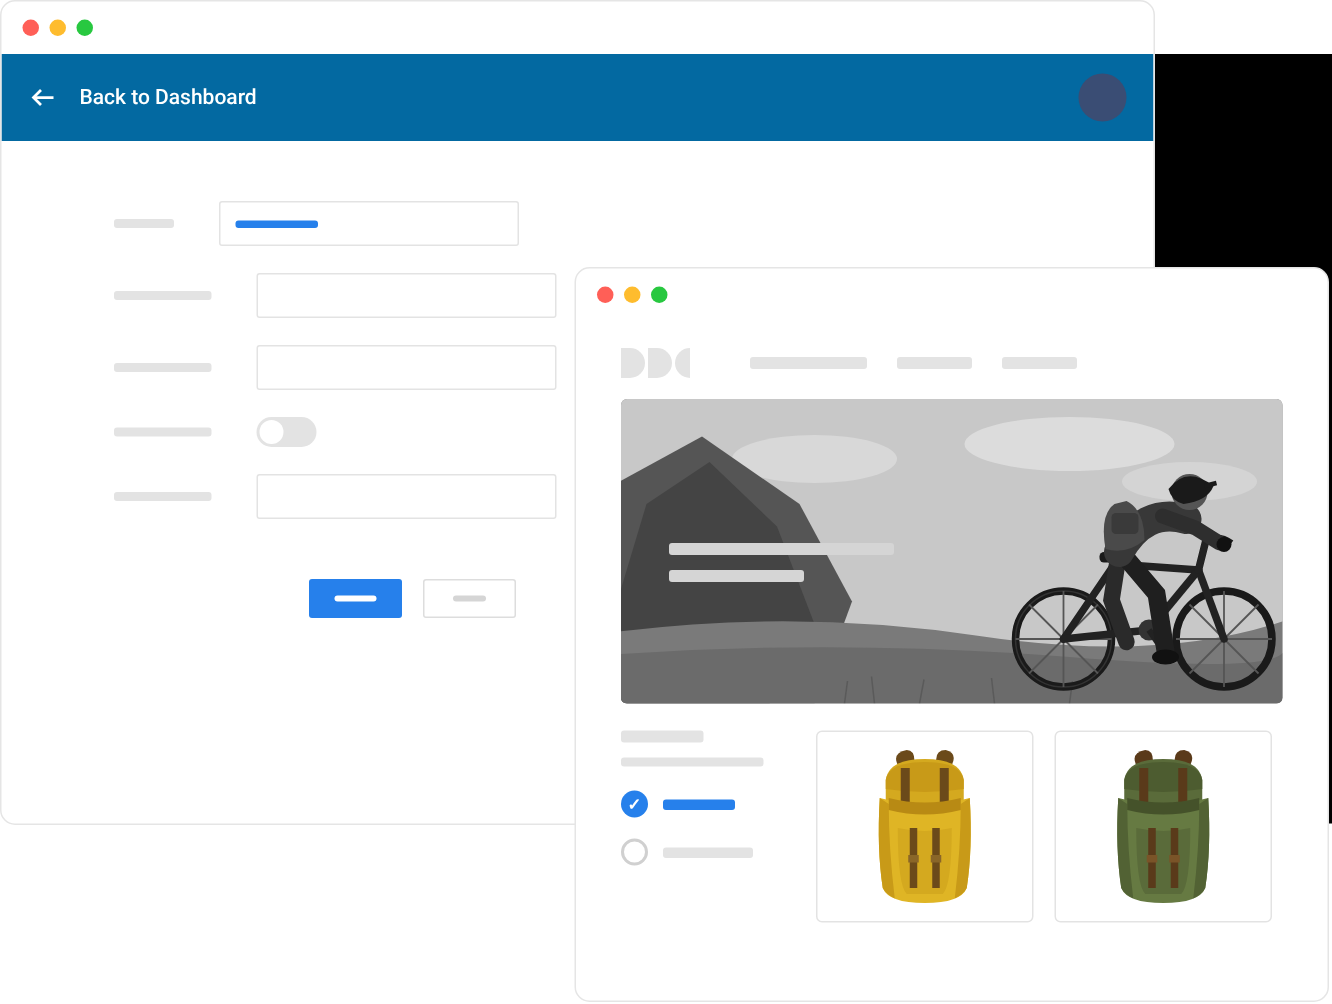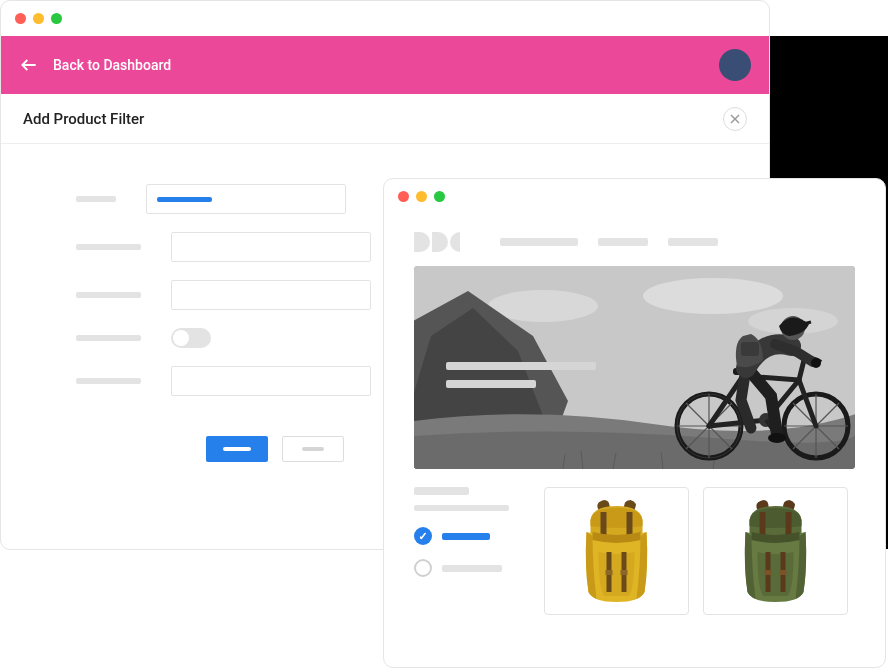--- a/index.html
+++ b/index.html
@@ -42,21 +42,21 @@
     }
     .traffic-light {
       width: 11px;
       height: 11px;
       border-radius: 50%;
     }
     .tl-red { background: #ff5f57; }
     .tl-yellow { background: #febc2e; }
     .tl-green { background: #28c840; }
     .nav-bar {
-      background: #ec4899;
+      background: #0369a1;
       height: 58px;
       display: flex;
       align-items: center;
       padding: 0 18px;
       justify-content: space-between;
     }
     .nav-left {
       display: flex;
       align-items: center;
       gap: 14px;
@@ -330,29 +330,20 @@
       <span class="back-arrow">
         <svg width="20" height="20" viewBox="0 0 24 24" fill="none" stroke="currentColor" stroke-width="2.2">
           <line x1="20" y1="12" x2="4" y2="12"></line>
           <polyline points="10 18 4 12 10 6"></polyline>
         </svg>
       </span>
       <span class="nav-title">Back to Dashboard</span>
     </div>
     <div class="avatar"></div>
   </div>
-  <div class="page-header">
-    <span class="page-title">Add Product Filter</span>
-    <div class="close-btn">
-      <svg width="12" height="12" viewBox="0 0 12 12" stroke="currentColor" stroke-width="1.4">
-        <line x1="2" y1="2" x2="10" y2="10"></line>
-        <line x1="10" y1="2" x2="2" y2="10"></line>
-      </svg>
-    </div>
-  </div>
   <div class="form-area">
     <div class="form-row">
       <div class="form-label short"></div>
       <div class="form-input">
         <div class="input-filled"></div>
       </div>
     </div>
     <div class="form-row">
       <div class="form-label"></div>
       <div class="form-input"></div>

